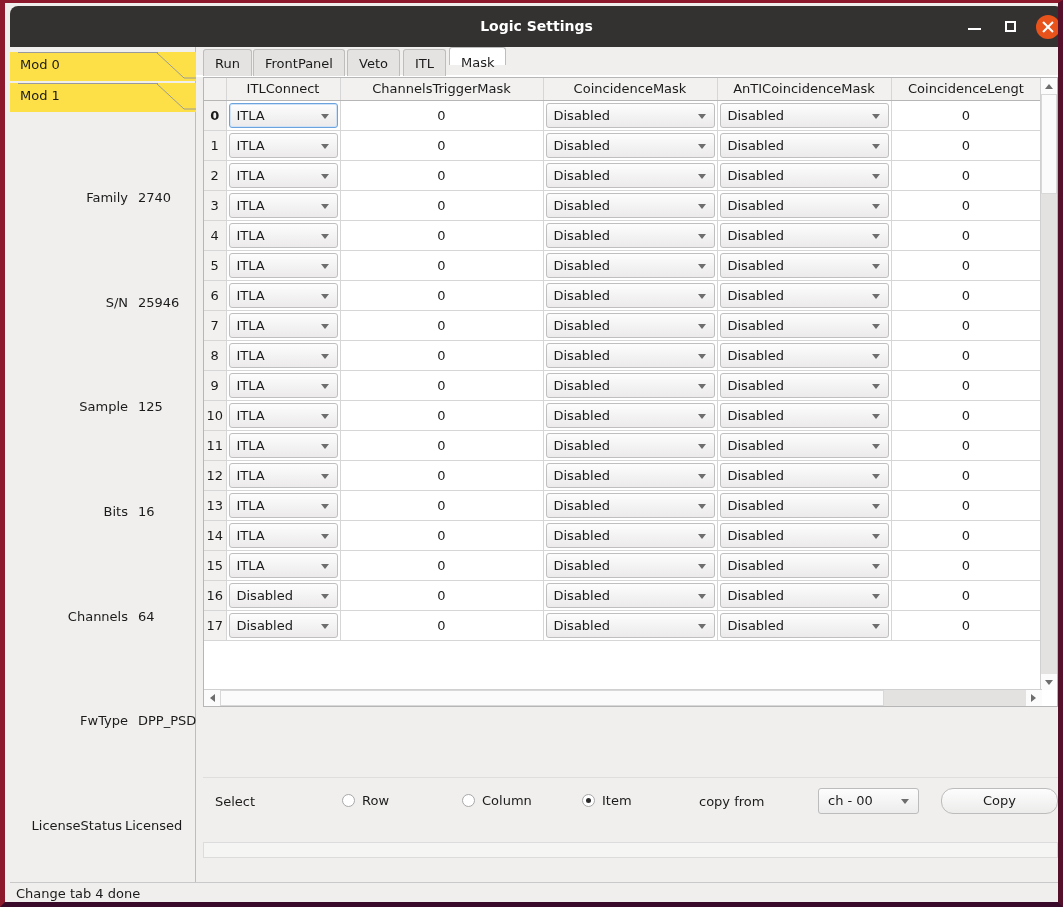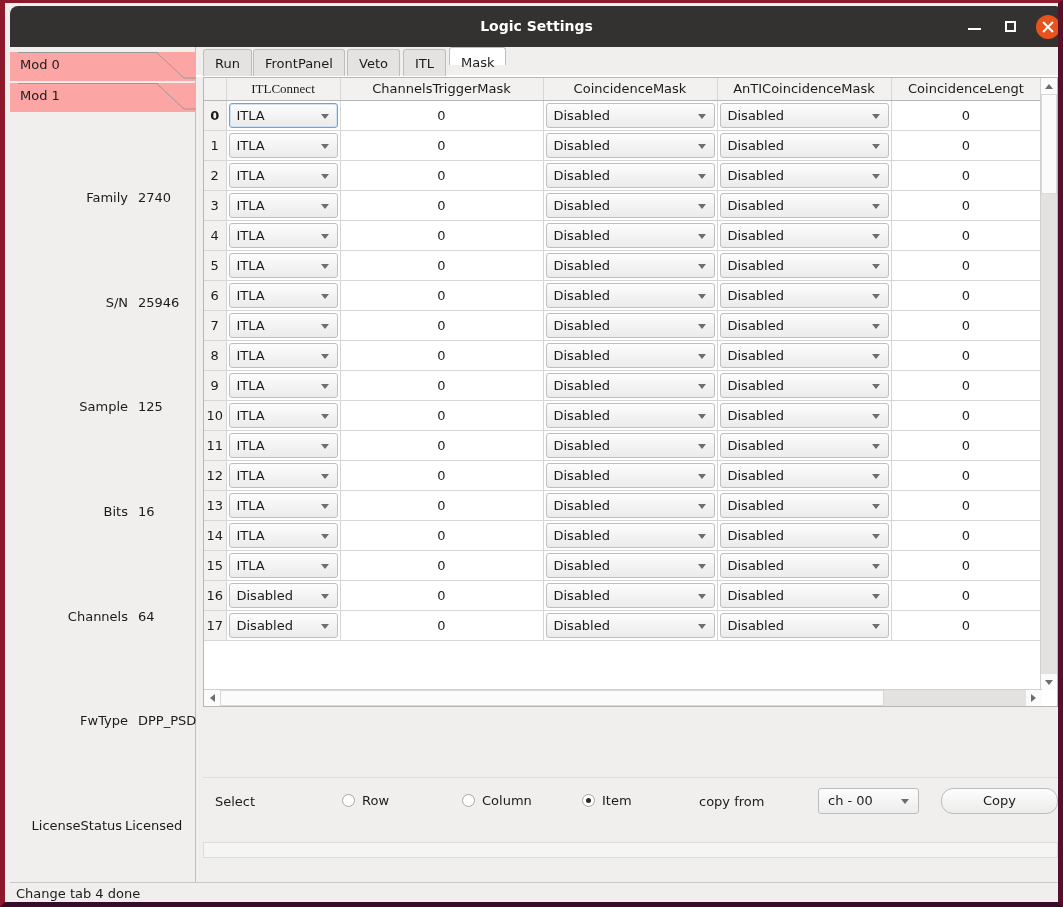--- a/index.html
+++ b/index.html
@@ -49,21 +49,21 @@
   }
   
   .sidebar{
     position:absolute;left:0px;top:0px;width:186px;height:835px;
     background:#f0efee;
     border-right:1px solid #bdbdbd;
     box-sizing:border-box;
   }
   .modtab{
     position:absolute;left:0px;width:186px;height:29px;
-    background:#fca5a5;
+    background:#fde047;
     overflow:hidden;
   }
   .modtab .topline{position:absolute;left:8px;top:0px;width:140px;height:1px;background:#9a9a9a;}
   .modtab .slant{position:absolute;left:146px;top:0px;width:40px;height:29px;}
   .modtab .lbl{position:absolute;left:10px;top:5px;font-size:13px;color:#1b1b1b;}
   .modtab.m0{top:5px;}
   .modtab.m1{top:36px;}
   .modtab.m2{top:67px;}
 
   .info{position:absolute;left:0;width:186px;text-align:center;font-size:13px;color:#1b1b1b;}
@@ -97,21 +97,21 @@
     border-right:1px solid #d6d6d6;border-bottom:1px solid #d6d6d6;
     padding:0;margin:0;height:30px;box-sizing:border-box;
     font-size:13px;color:#1b1b1b;font-weight:normal;
   }
   table.grid thead th{
     height:22px;background:#f2f1f0;border-bottom:1px solid #b6b6b6;
     text-align:center;font-size:13px;
     overflow:hidden;white-space:nowrap;
   }
   table.grid thead th.rowhdr{width:22px;background:#f2f1f0;}
-  th.c0{width:114px;font-weight:bold;font-family:Liberation Serif, serif;}
+  th.c0{width:114px;font-weight:bold;}
   th.c1{width:203px;}
   th.c2{width:174px;}
   th.c3{width:174px;}
   th.c4{width:150px;}
   td.rowhdr{
     width:22px;background:#f2f1f0;text-align:center;
     border-right:1px solid #c4c4c4;font-size:12px;
   }
   td.rowhdr.sel{font-weight:bold;}
   td.num{text-align:center;background:#ffffff;}

